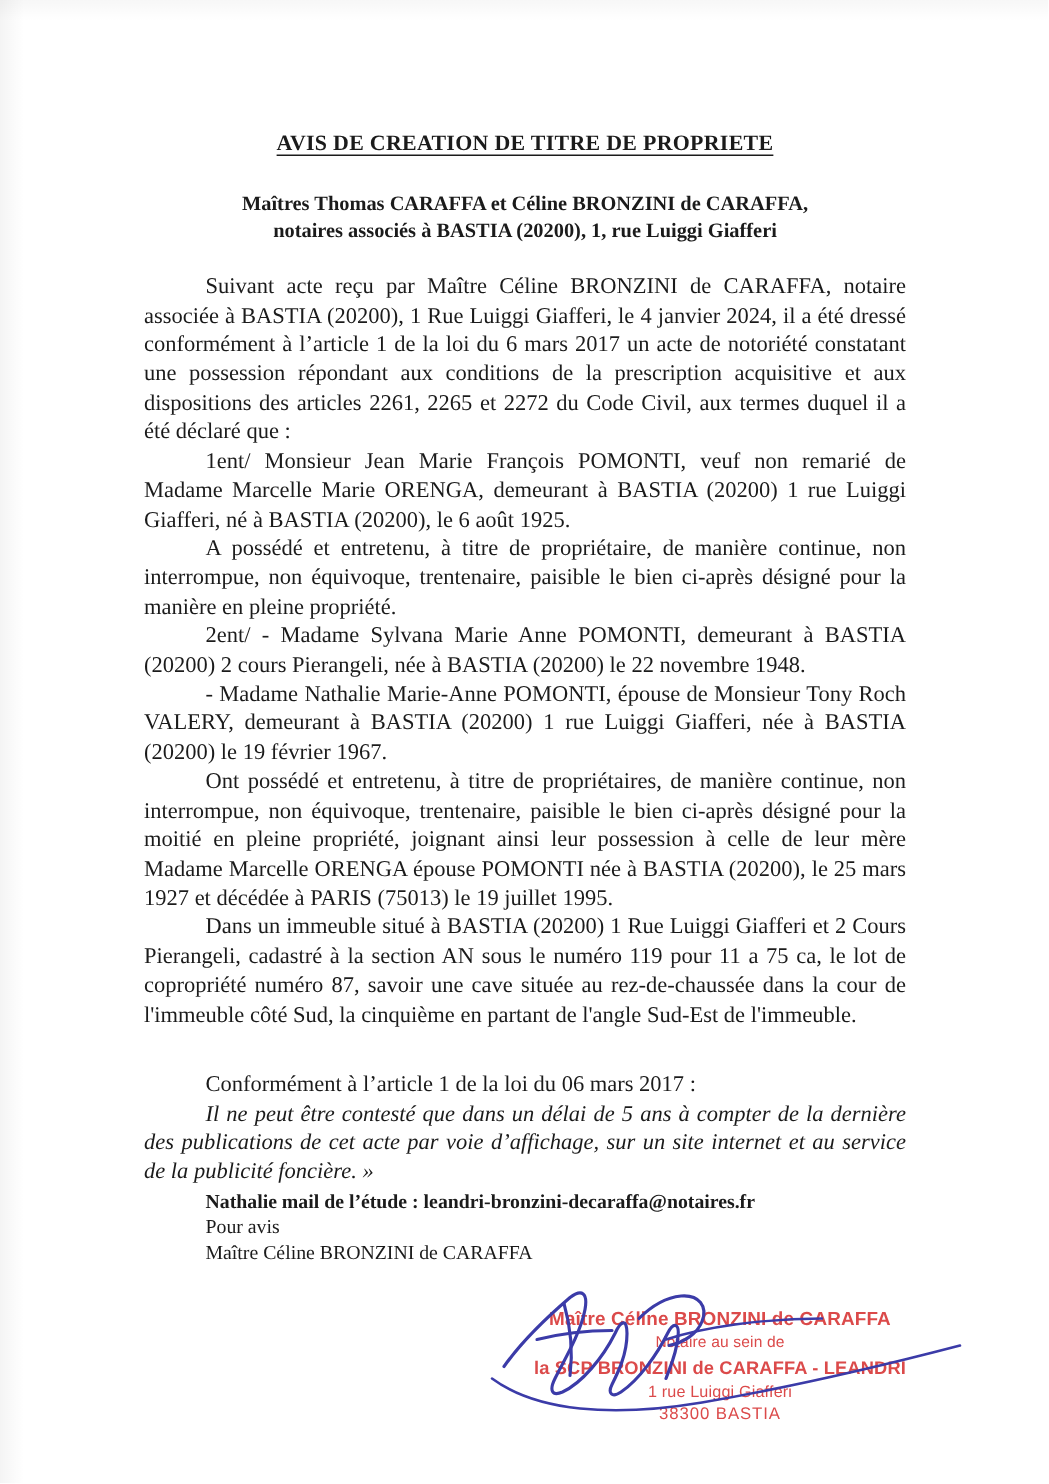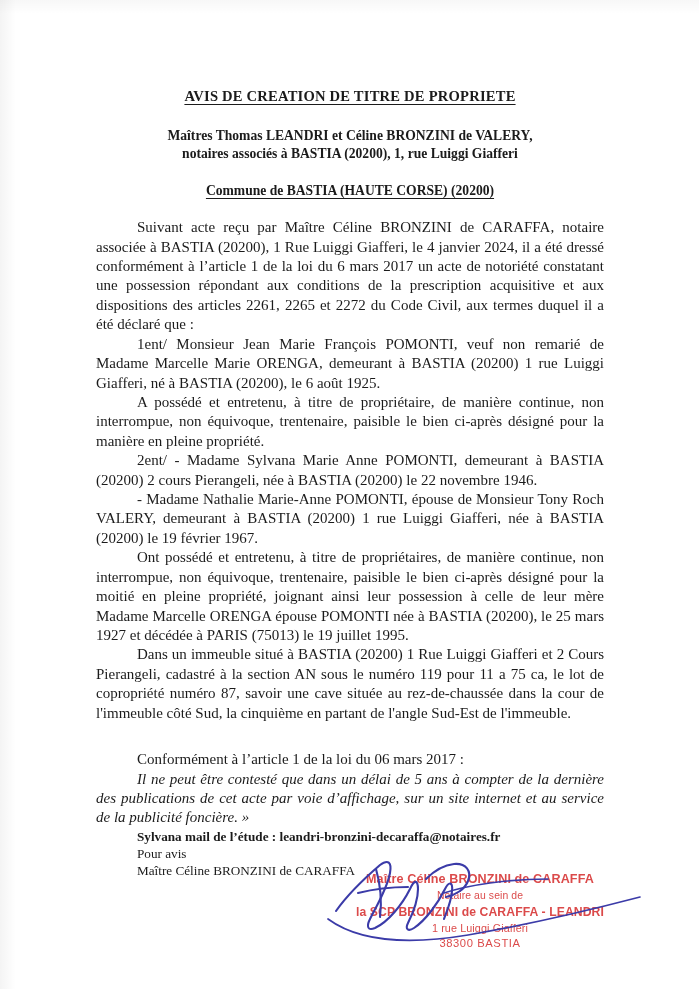--- a/index.html
+++ b/index.html
@@ -134,48 +134,47 @@
 </style>
 </head>
 <body>
 
 <div class="page">
   <div class="body-area">
 
     <h1 class="doc-title">AVIS DE CREATION DE TITRE DE PROPRIETE</h1>
 
     <div class="firm-block">
-      <span class="firm-line">Maîtres Thomas LEANDRI et Céline BRONZINI de VALERY,</span>
+      <span class="firm-line">Maîtres Thomas CARAFFA et Céline BRONZINI de CARAFFA,</span>
       <span class="firm-line">notaires associés à BASTIA (20200), 1, rue Luiggi Giafferi</span>
     </div>
 
-    <h2 class="commune-heading">Commune de BASTIA (HAUTE CORSE) (20200)</h2>
 
     <p class="para first">Suivant acte reçu par Maître Céline BRONZINI de CARAFFA, notaire associée à BASTIA (20200), 1 Rue Luiggi Giafferi, le 4 janvier 2024, il a été dressé conformément à l’article 1 de la loi du 6 mars 2017 un acte de notoriété constatant une possession répondant aux conditions de la prescription acquisitive et aux dispositions des articles 2261, 2265 et 2272 du Code Civil, aux termes duquel il a été déclaré que :</p>
 
     <p class="para">1ent/ Monsieur Jean Marie François POMONTI, veuf non remarié de Madame Marcelle Marie ORENGA, demeurant à BASTIA (20200) 1 rue Luiggi Giafferi, né à BASTIA (20200), le 6 août 1925.</p>
 
     <p class="para">A possédé et entretenu, à titre de propriétaire, de manière continue, non interrompue, non équivoque, trentenaire, paisible le bien ci-après désigné pour la manière en pleine propriété.</p>
 
-    <p class="para">2ent/ - Madame Sylvana Marie Anne POMONTI, demeurant à BASTIA (20200) 2 cours Pierangeli, née à BASTIA (20200) le 22 novembre 1946.</p>
+    <p class="para">2ent/ - Madame Sylvana Marie Anne POMONTI, demeurant à BASTIA (20200) 2 cours Pierangeli, née à BASTIA (20200) le 22 novembre 1948.</p>
 
     <p class="para dash-indent">- Madame Nathalie Marie-Anne POMONTI, épouse de Monsieur Tony Roch VALERY, demeurant à BASTIA (20200) 1 rue Luiggi Giafferi, née à BASTIA (20200) le 19 février 1967.</p>
 
     <p class="para">Ont possédé et entretenu, à titre de propriétaires, de manière continue, non interrompue, non équivoque, trentenaire, paisible le bien ci-après désigné pour la moitié en pleine propriété, joignant ainsi leur possession à celle de leur mère Madame Marcelle ORENGA épouse POMONTI née à BASTIA (20200), le 25 mars 1927 et décédée à PARIS (75013) le 19 juillet 1995.</p>
 
     <p class="para">Dans un immeuble situé à BASTIA (20200) 1 Rue Luiggi Giafferi et 2 Cours Pierangeli, cadastré à la section AN sous le numéro 119 pour 11 a 75 ca, le lot de copropriété numéro 87, savoir une cave située au rez-de-chaussée dans la cour de l'immeuble côté Sud, la cinquième en partant de l'angle Sud-Est de l'immeuble.</p>
 
     <div class="spacer-lg"></div>
 
     <p class="para">Conformément à l’article 1 de la loi du 06 mars 2017 :</p>
 
 
     <p class="para italic">Il ne peut être contesté que dans un délai de 5 ans à compter de la dernière des publications de cet acte par voie d’affichage, sur un site internet et au service de la publicité foncière. »</p>
 
-    <p class="closing bold">Sylvana mail de l’étude : leandri-bronzini-decaraffa@notaires.fr</p>
+    <p class="closing bold">Nathalie mail de l’étude : leandri-bronzini-decaraffa@notaires.fr</p>
 
     <p class="closing">Pour avis</p>
 
     <p class="closing">Maître Céline BRONZINI de CARAFFA</p>
 
   </div>
 
   <div class="sign-area">
 
     <div class="stamp">

